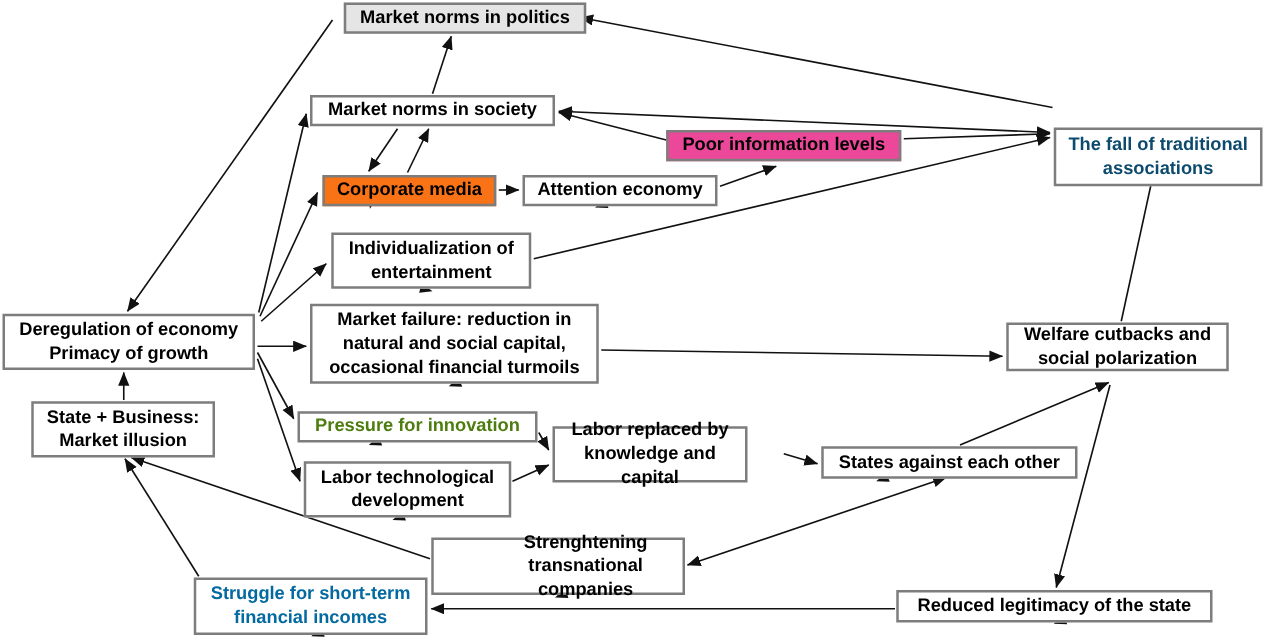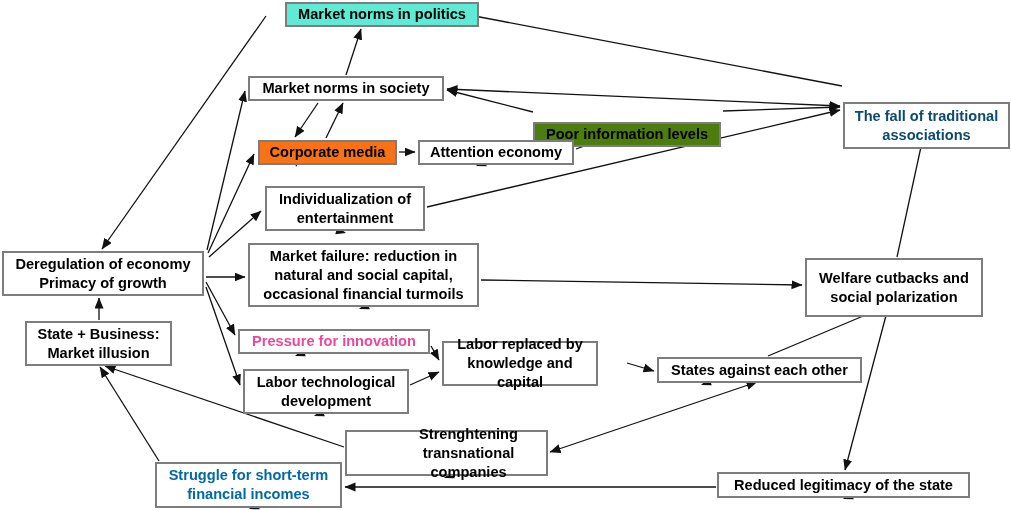--- a/index.html
+++ b/index.html
@@ -80,39 +80,39 @@
         <polygon points="295,356 303.02884563455643,348.8210280835997 305.7650067811618,356.3385690498869" fill="#111111"></polygon>
         <polygon points="314,416 322.02884563455643,408.8210280835997 324.7650067811618,416.3385690498869" fill="#111111"></polygon>
         <polygon points="535,382 543.0288456345564,374.8210280835997 545.7650067811618,382.3385690498869" fill="#111111"></polygon>
         <polygon points="701,385 709.0288456345564,377.8210280835997 711.7650067811618,385.3385690498869" fill="#111111"></polygon>
         <polygon points="444,478 452.02884563455643,470.8210280835997 454.7650067811618,478.3385690498869" fill="#111111"></polygon>
         <polygon points="249,509 257.02884563455643,501.8210280835997 259.7650067811618,509.3385690498869" fill="#111111"></polygon>
         <polygon points="843,499 851.0288456345564,491.8210280835997 853.7650067811618,499.3385690498869" fill="#111111"></polygon>
       </g>
   </svg>
   <div id="node-layer">
-      <div class="node" style="left: 285px; top: 2px; width: 194px; height: 25px; border-color: rgb(125, 125, 125); background: #5eead4; color: rgb(0, 0, 0);">Market norms in politics</div>
+      <div class="node" style="left: 275px; top: 2px; width: 194px; height: 25px; border-color: rgb(125, 125, 125); background: #e5e5e5; color: rgb(0, 0, 0);">Market norms in politics</div>
       <div class="node" style="left: 248px; top: 76px; width: 196px; height: 25px; border-color: rgb(125, 125, 125); background: rgb(255, 255, 255); color: rgb(0, 0, 0);">Market norms in society</div>
-      <div class="node" style="left: 533px; top: 122px; width: 188px; height: 25px; border-color: rgb(125, 125, 125); background: #4d7c0f; color: rgb(0, 0, 0);">Poor information levels</div>
+      <div class="node" style="left: 533px; top: 104px; width: 188px; height: 25px; border-color: rgb(125, 125, 125); background: #ec4899; color: rgb(0, 0, 0);">Poor information levels</div>
       <div class="node" style="left: 843px; top: 102px; width: 167px; height: 47px; border-color: rgb(125, 125, 125); background: rgb(255, 255, 255); color: #0c4a6e;">The fall of traditional
 associations</div>
       <div class="node" style="left: 258px; top: 140px; width: 139px; height: 25px; border-color: rgb(125, 125, 125); background: #f97316; color: rgb(0, 0, 0);">Corporate media</div>
       <div class="node" style="left: 418px; top: 140px; width: 156px; height: 25px; border-color: rgb(125, 125, 125); background: rgb(255, 255, 255); color: rgb(0, 0, 0);">Attention economy</div>
       <div class="node" style="left: 265px; top: 186px; width: 160px; height: 45px; border-color: rgb(125, 125, 125); background: rgb(255, 255, 255); color: rgb(0, 0, 0);">Individualization of
 entertainment</div>
       <div class="node" style="left: 2px; top: 251px; width: 202px; height: 45px; border-color: rgb(125, 125, 125); background: rgb(255, 255, 255); color: rgb(0, 0, 0);">Deregulation of economy
 Primacy of growth</div>
       <div class="node" style="left: 248px; top: 243px; width: 231px; height: 64px; border-color: rgb(125, 125, 125); background: rgb(255, 255, 255); color: rgb(0, 0, 0);">Market failure: reduction in
 natural and social capital,
 occasional financial turmoils</div>
-      <div class="node" style="left: 805px; top: 258px; width: 178px; height: 59px; border-color: rgb(125, 125, 125); background: rgb(255, 255, 255); color: rgb(0, 0, 0);">Welfare cutbacks and
+      <div class="node" style="left: 805px; top: 258px; width: 178px; height: 39px; border-color: rgb(125, 125, 125); background: rgb(255, 255, 255); color: rgb(0, 0, 0);">Welfare cutbacks and
 social polarization</div>
       <div class="node" style="left: 25px; top: 321px; width: 147px; height: 45px; border-color: rgb(125, 125, 125); background: rgb(255, 255, 255); color: rgb(0, 0, 0);">State + Business:
 Market illusion</div>
-      <div class="node" style="left: 238px; top: 329px; width: 192px; height: 25px; border-color: rgb(125, 125, 125); background: rgb(255, 255, 255); color: #ec4899;">Pressure for innovation</div>
+      <div class="node" style="left: 238px; top: 329px; width: 192px; height: 25px; border-color: rgb(125, 125, 125); background: rgb(255, 255, 255); color: #4d7c0f;">Pressure for innovation</div>
       <div class="node" style="left: 442px; top: 341px; width: 156px; height: 45px; border-color: rgb(125, 125, 125); background: rgb(255, 255, 255); color: rgb(0, 0, 0);">Labor replaced by
 knowledge and capital</div>
       <div class="node" style="left: 243px; top: 369px; width: 166px; height: 45px; border-color: rgb(125, 125, 125); background: rgb(255, 255, 255); color: rgb(0, 0, 0);">Labor technological
 development</div>
       <div class="node" style="left: 657px; top: 357px; width: 205px; height: 26px; border-color: rgb(125, 125, 125); background: rgb(255, 255, 255); color: rgb(0, 0, 0);">States against each other</div>
       <div class="node" style="left: 345px; top: 430px; width: 203px; height: 46px; border-color: rgb(125, 125, 125); background: rgb(255, 255, 255); color: rgb(0, 0, 0); padding-left: 46px;">Strenghtening
 transnational companies</div>
       <div class="node" style="left: 155px; top: 462px; width: 187px; height: 46px; border-color: rgb(125, 125, 125); background: rgb(255, 255, 255); color: #0369a1;">Struggle for short-term
 financial incomes</div>
       <div class="node" style="left: 717px; top: 472px; width: 253px; height: 26px; border-color: rgb(125, 125, 125); background: rgb(255, 255, 255); color: rgb(0, 0, 0);">Reduced legitimacy of the state</div>

